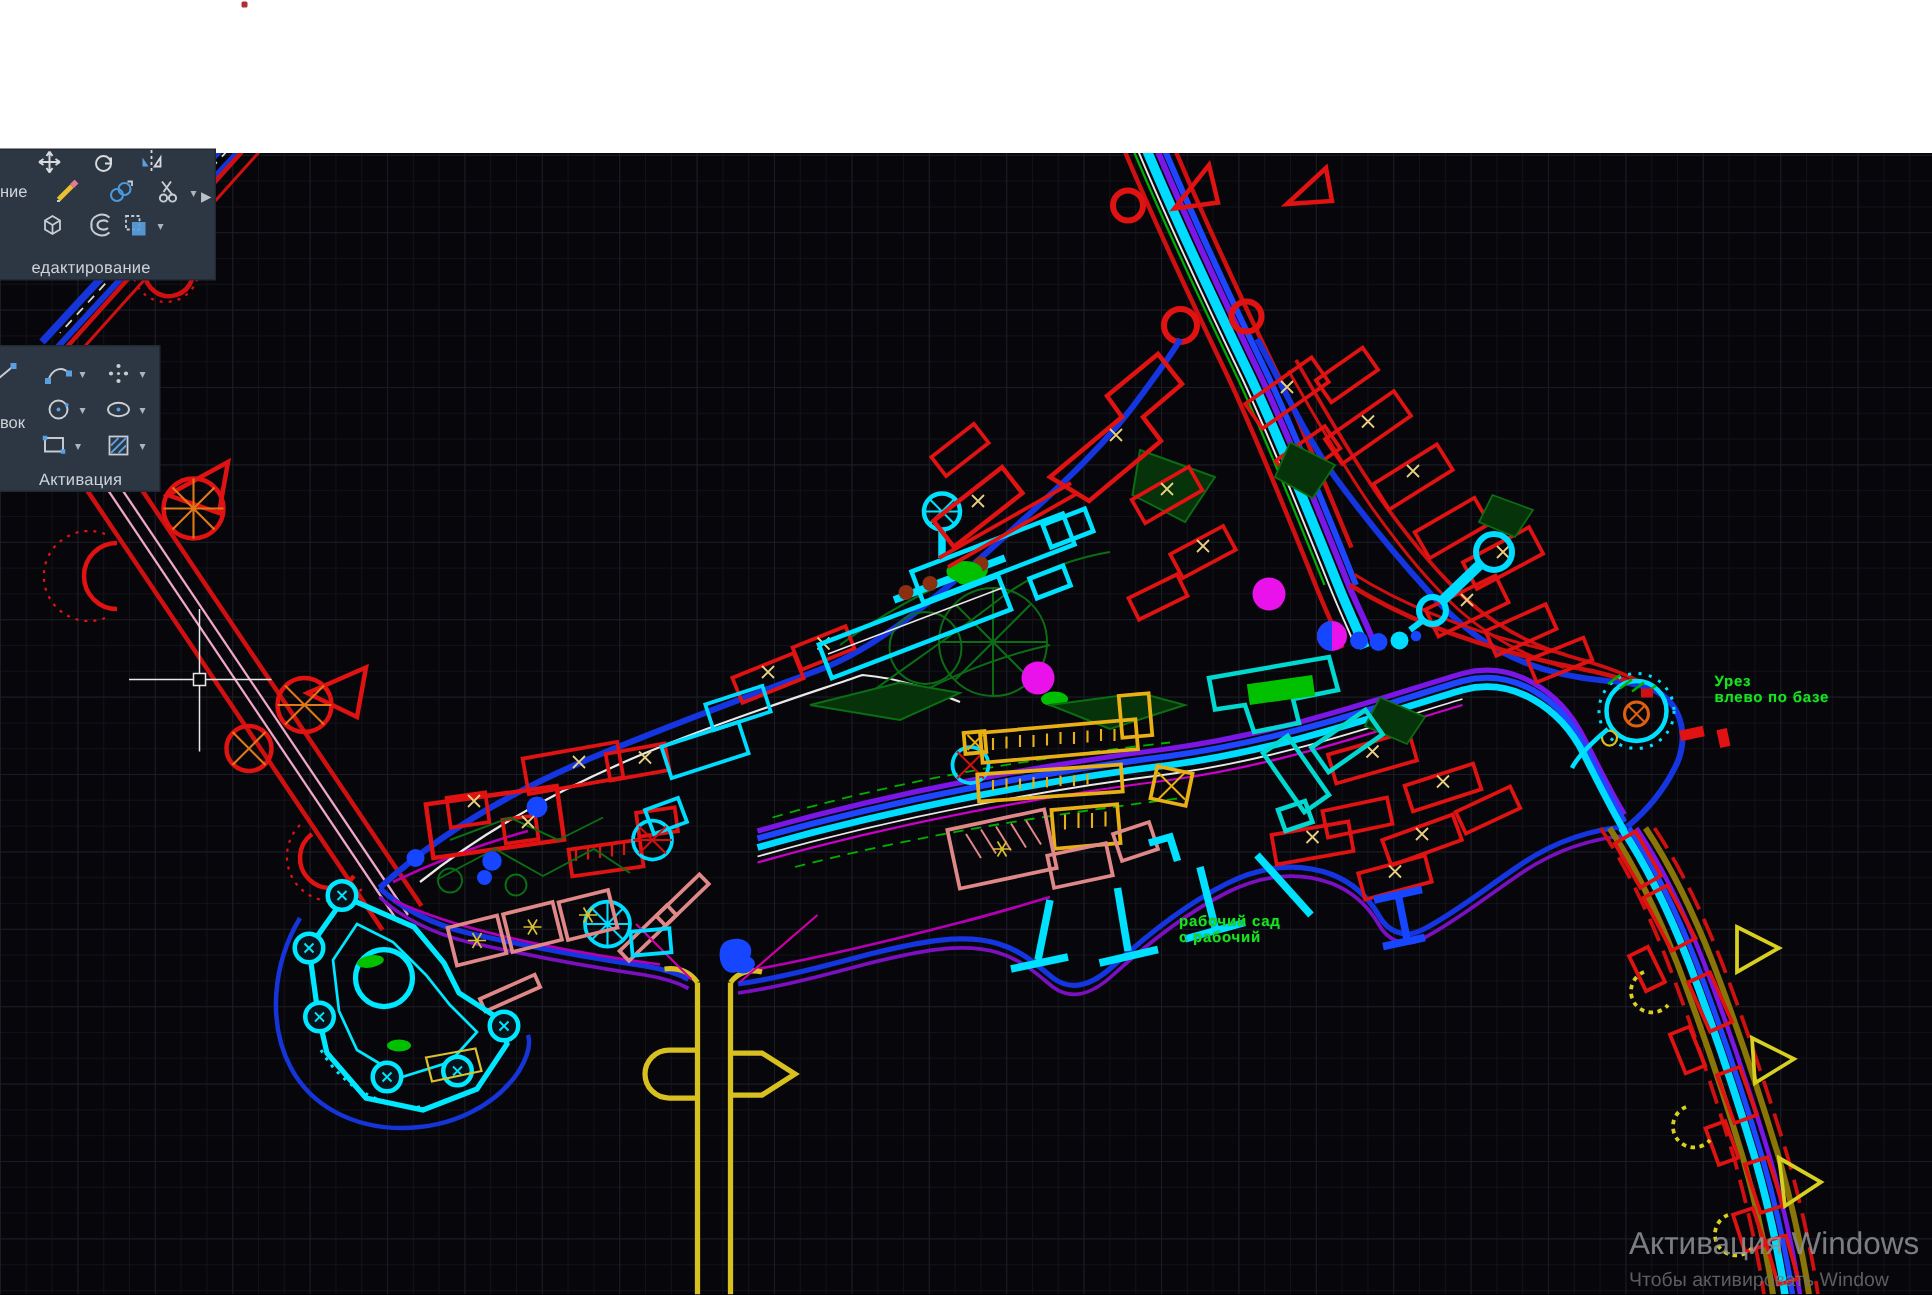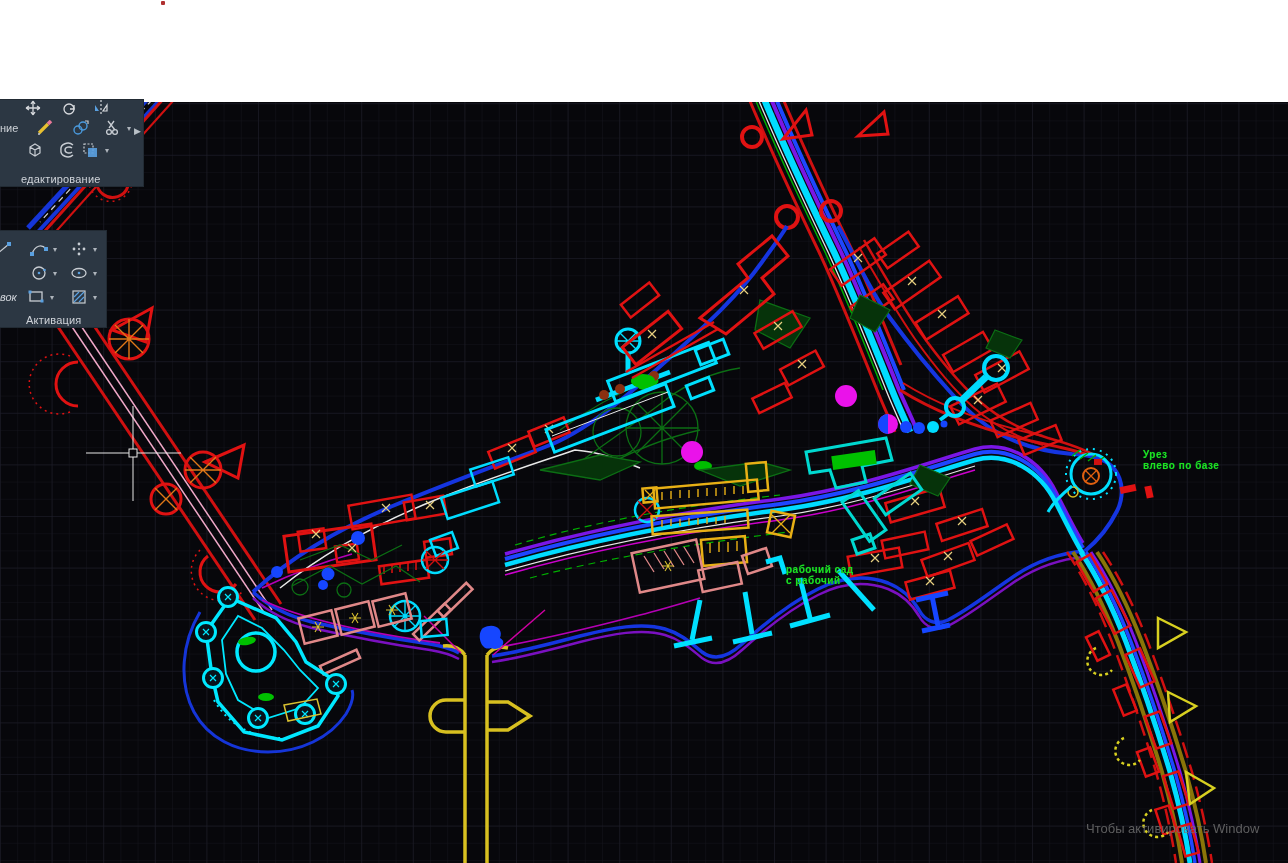--- a/index.html
+++ b/index.html
@@ -410,26 +410,27 @@
     <path d="M86,453 H129 M137,453 H181"></path>
     <path d="M133,406 V449 M133,457 V501"></path>
     <rect x="129" y="449" width="8" height="8"></rect>
   </g>
 </svg>
 
 <div class="note" style="left:1143px;top:449px;">
   <div>Урез</div>
   <div>влево по базе</div>
 </div>
-<div class="note" style="left:786px;top:564px;">
+<div class="note" style="left:786px;top:609px;">
   <div>рабочий сад</div>
   <div>с рабочий</div>
 </div>
 
 <div class="watermark">
+  <div class="wm1">Активация Windows</div>
   <div class="wm2">Чтобы активировать Window</div>
 </div>
 
 </div>
 
 <div class="top-strip">
   <div class="speck"></div>
 </div>
 
 <div class="panel" style="left:0;top:100px;width:143px;height:86px;">
@@ -493,21 +494,21 @@
         <rect x="2" y="2" width="9" height="9" stroke="#c8cdd3" stroke-width="1.2" stroke-dasharray="2 1.5"></rect>
         <rect x="6" y="6" width="9" height="9" fill="#5aa0e0" opacity=".9"></rect>
       </svg>
     <span class="caret" style="right:-7px;top:6px;">▾</span>
   </div>
   <span class="flyout" style="right:2px;top:26px;">▶</span>
   <div class="plabel">едактирование</div>
 </div>
 
 <div class="panel" style="left:0;top:231px;width:106px;height:96px;">
-  <span class="edge-label" style="top:60px;font-style:italic;">вок</span>
+  <span class="edge-label" style="top:45px;">вок</span>
 
   <div class="tool" style="left:-8px;top:8px;">
     <svg width="18" height="16" viewBox="0 0 18 16" fill="none">
         <path d="M3,13 L15,3" stroke="#c8cdd3" stroke-width="1.3"></path>
         <rect x="1" y="11" width="4" height="4" fill="#5aa0e0"></rect>
         <rect x="13" y="1" width="4" height="4" fill="#5aa0e0"></rect>
       </svg>
   </div>
   <div class="tool" style="left:28px;top:8px;">
     <svg width="18" height="16" viewBox="0 0 18 16" fill="none">

